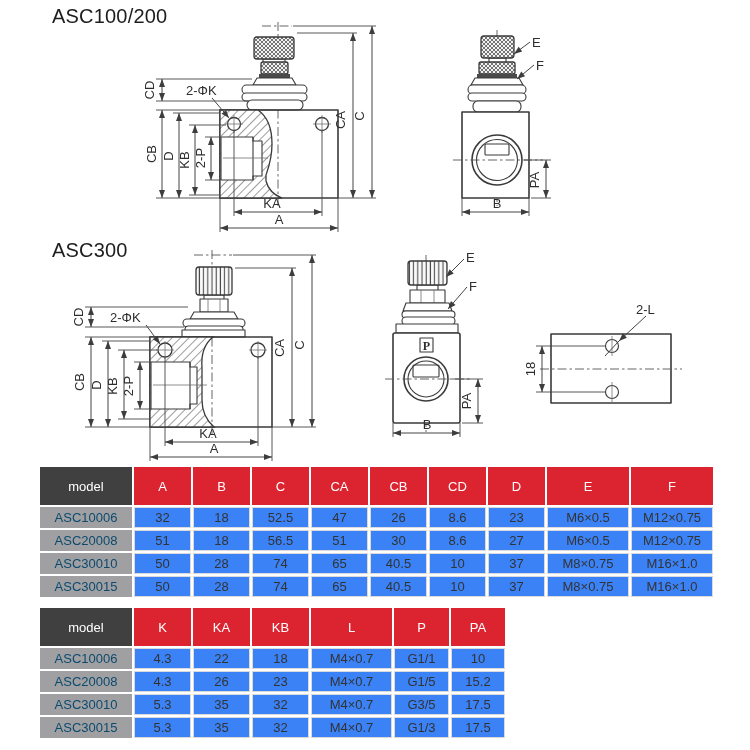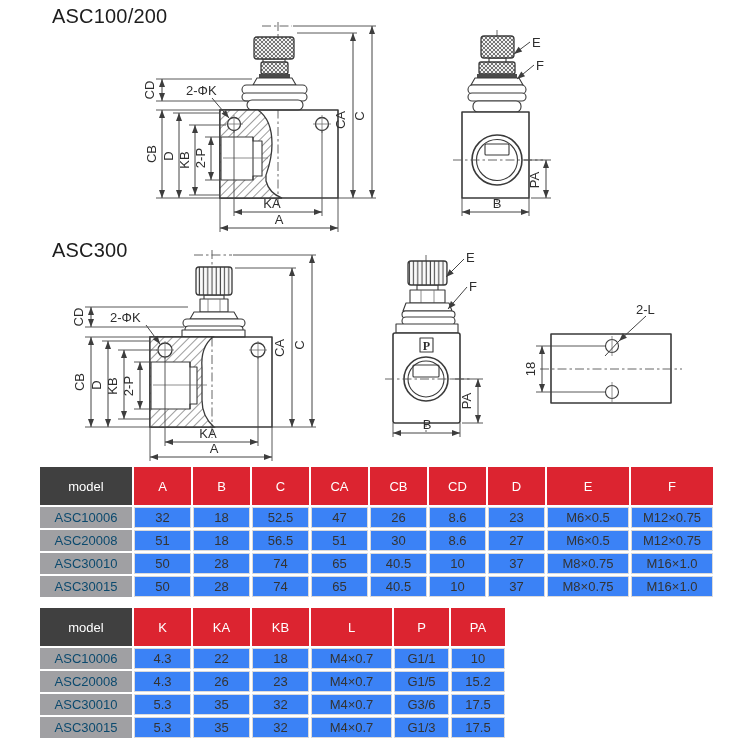--- a/index.html
+++ b/index.html
@@ -437,21 +437,21 @@
           <td class="val">M4×0.7</td>
           <td class="val">G1/5</td>
           <td class="val">15.2</td>
         </tr>
         <tr>
           <td class="model">ASC30010</td>
           <td class="val">5.3</td>
           <td class="val">35</td>
           <td class="val">32</td>
           <td class="val">M4×0.7</td>
-          <td class="val">G3/6</td>
+          <td class="val">G3/5</td>
           <td class="val">17.5</td>
         </tr>
         <tr>
           <td class="model">ASC30015</td>
           <td class="val">5.3</td>
           <td class="val">35</td>
           <td class="val">32</td>
           <td class="val">M4×0.7</td>
           <td class="val">G1/3</td>
           <td class="val">17.5</td>

